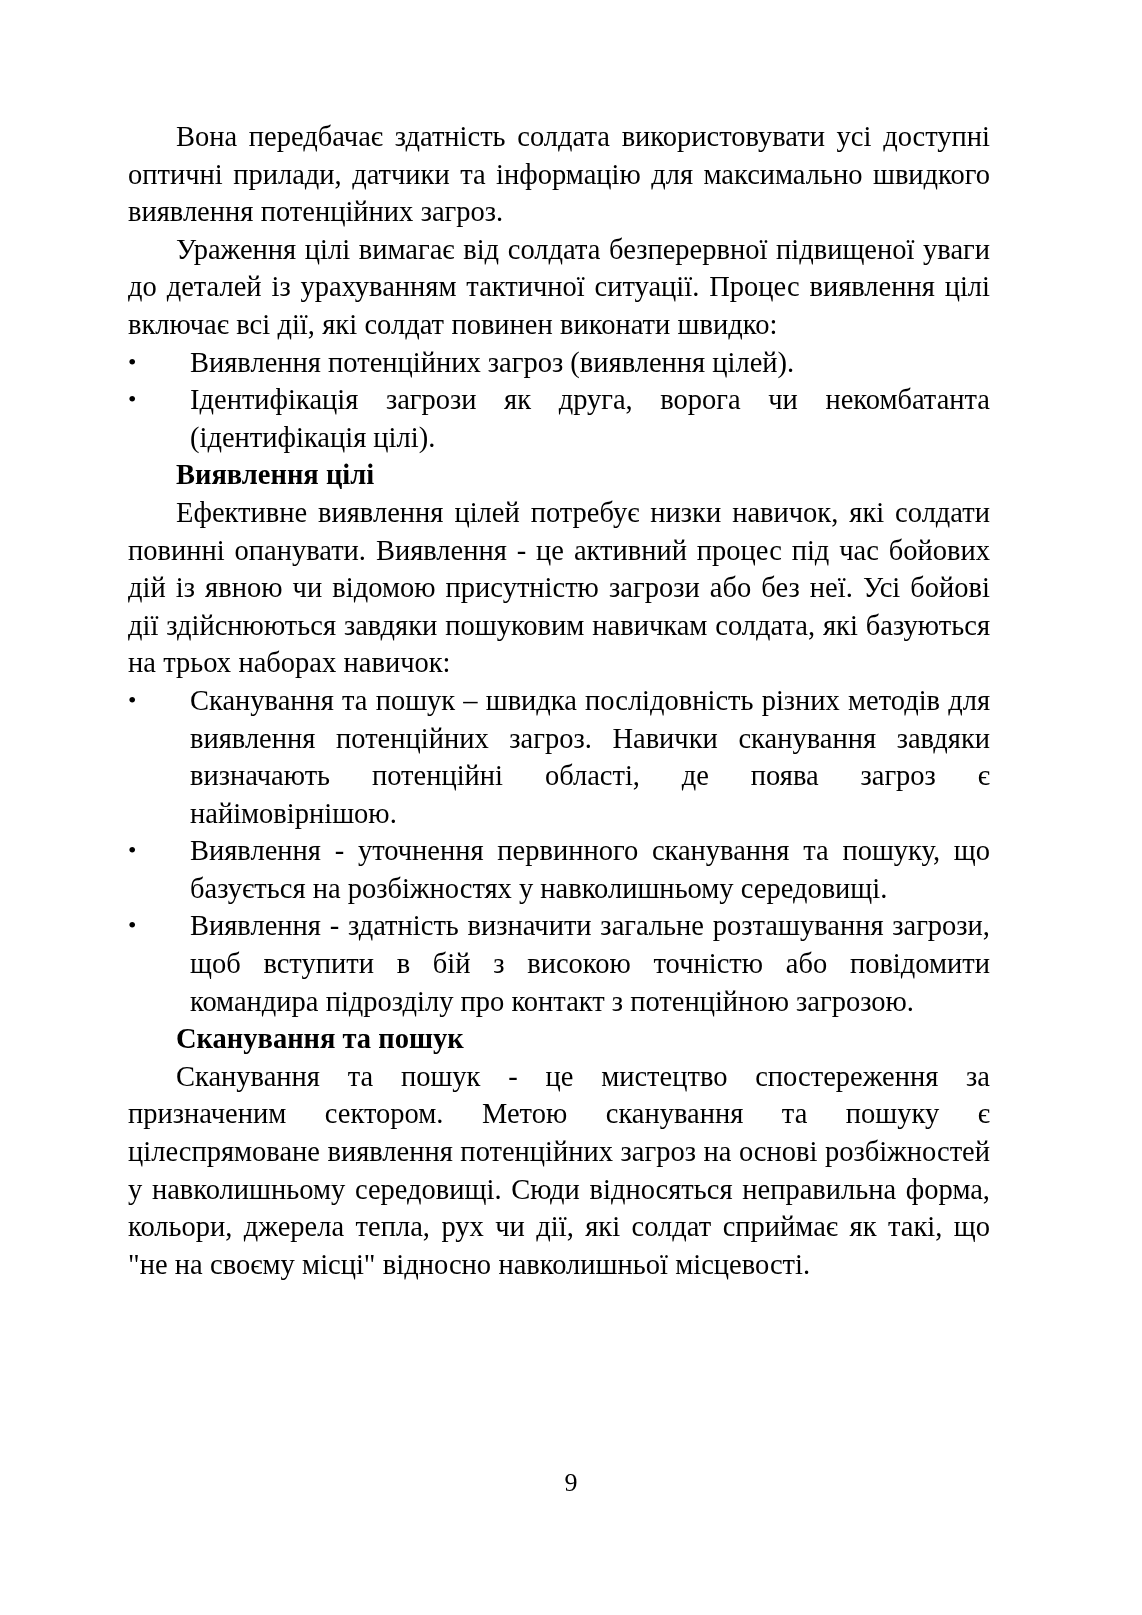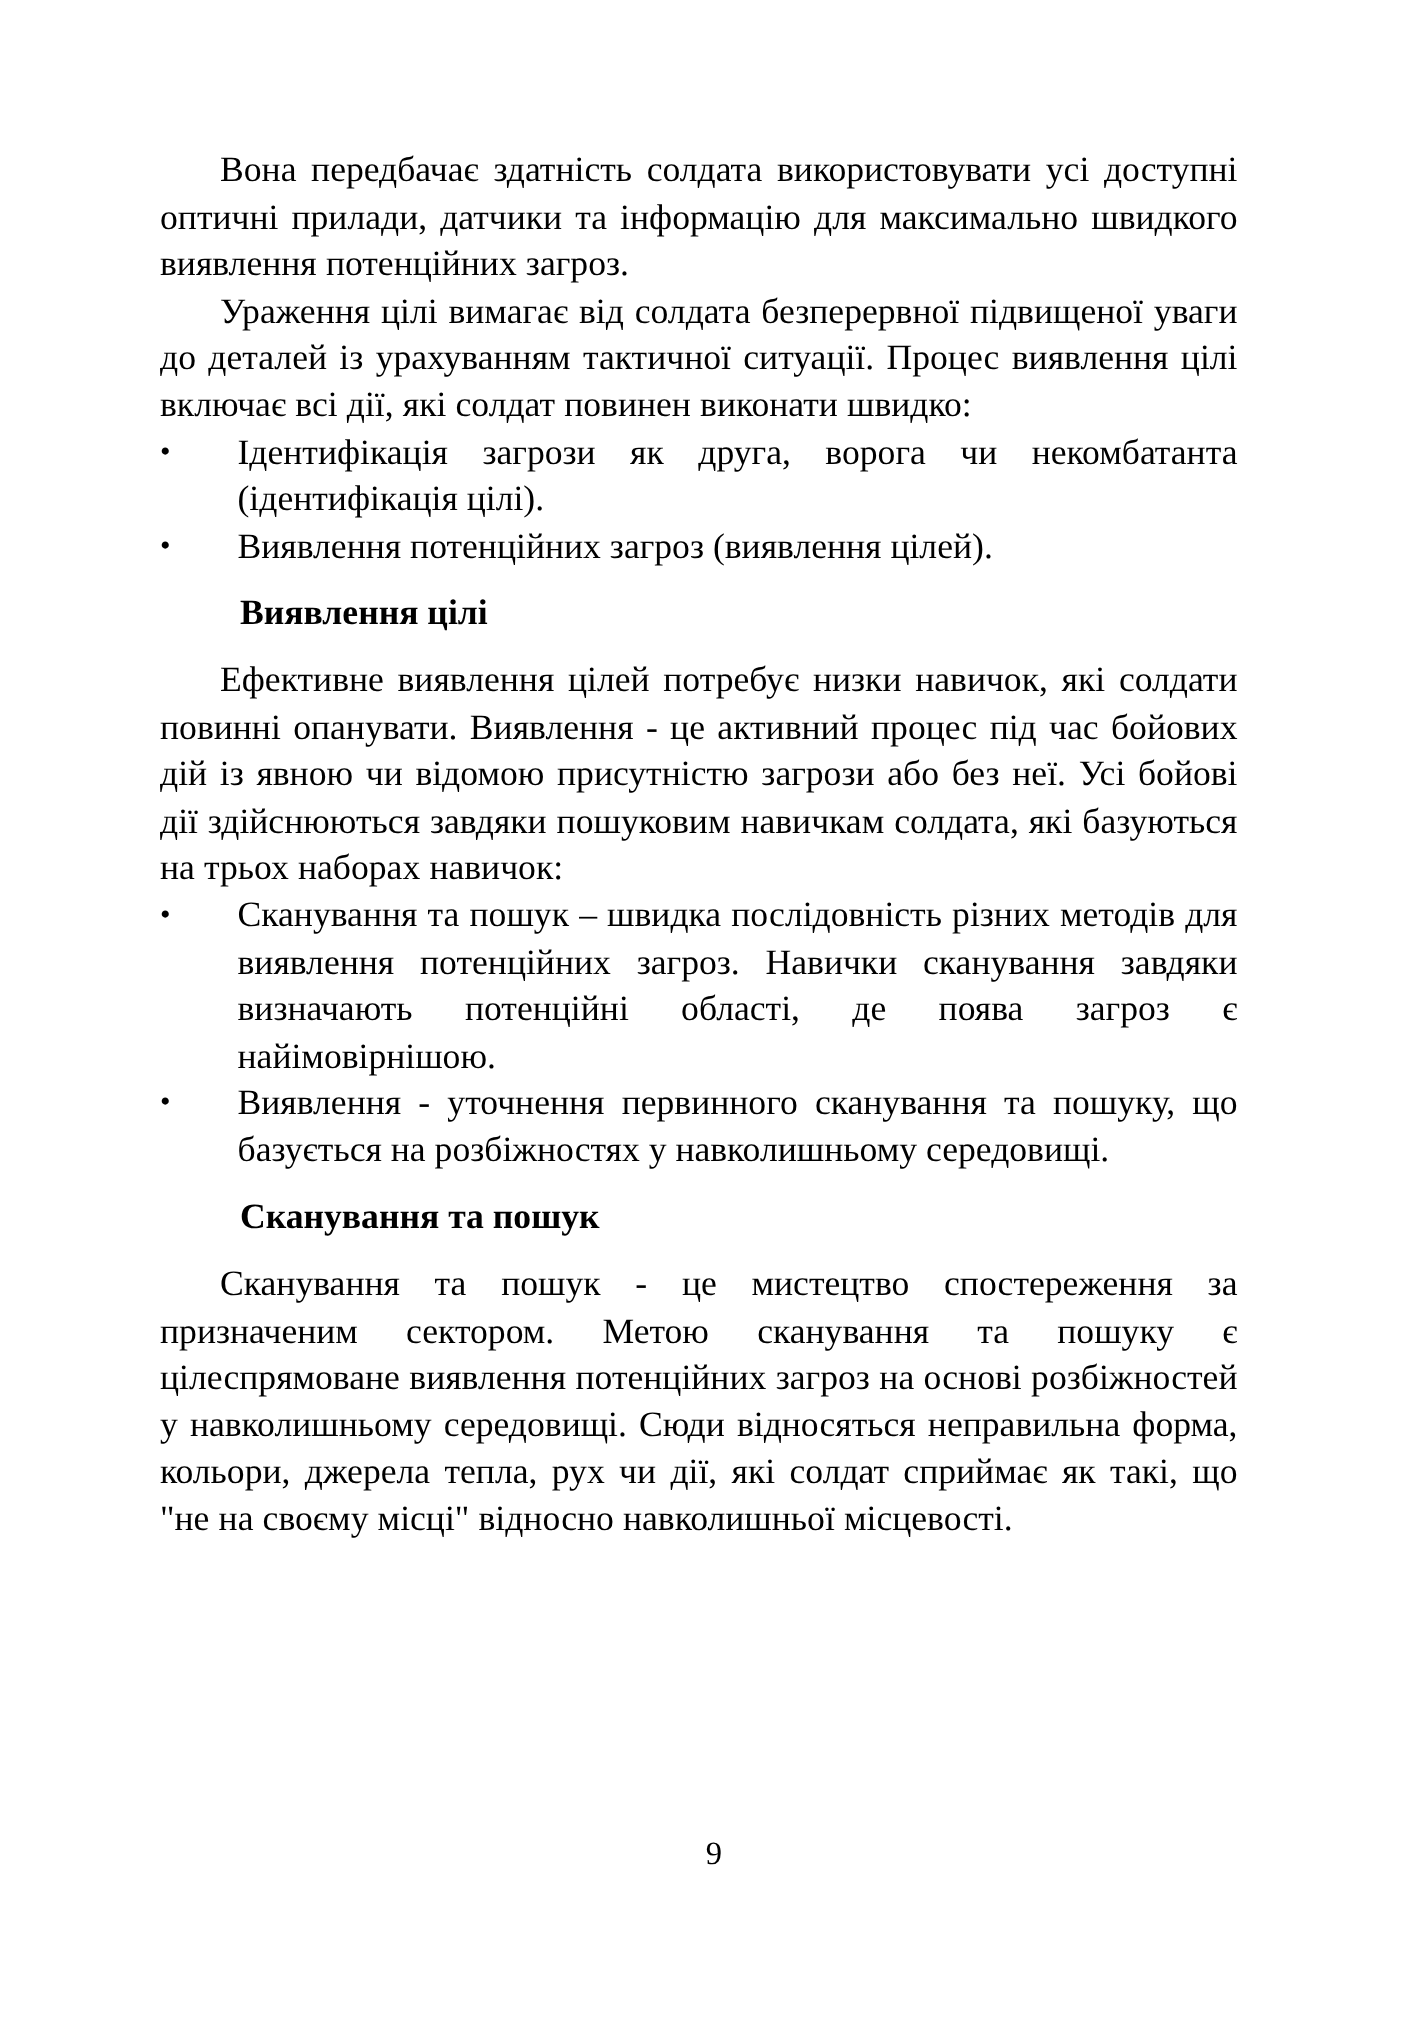--- a/index.html
+++ b/index.html
@@ -69,21 +69,21 @@
     width: 62px;
     text-indent: 0;
     text-align: right;
     padding-right: 13px;
     box-sizing: border-box;
     font-size: 24px;
     vertical-align: 2px;
   }
 
   h2.heading {
-    margin: 16px;
+    margin: 0;
     padding: 0;
     font-size: 28.5px;
     line-height: 37.6px;
     font-weight: bold;
     text-indent: 48px;
     text-align: left;
   }
 
   .page-number {
     position: absolute;
@@ -102,40 +102,43 @@
 
 <div class="page">
 
   <div class="text-block">
 
     <p class="para last-line-natural">Вона передбачає здатність солдата використовувати усі доступні оптичні прилади, датчики та інформацію для максимально швидкого виявлення потенційних загроз.</p>
 
     <p class="para last-line-natural">Ураження цілі вимагає від солдата безперервної підвищеної уваги до деталей із урахуванням тактичної ситуації. Процес виявлення цілі включає всі дії, які солдат повинен виконати швидко:</p>
 
     <p class="bullet">
-      <span class="bullet-mark">•</span><span>Ідентифікація загрози як друга, ворога чи некомбатанта (ідентифікація цілі).</span>
+      <span class="bullet-mark">•</span><span>Виявлення потенційних загроз (виявлення цілей).</span>
     </p>
 
     <p class="bullet">
-      <span class="bullet-mark">•</span><span>Виявлення потенційних загроз (виявлення цілей).</span>
+      <span class="bullet-mark">•</span><span>Ідентифікація загрози як друга, ворога чи некомбатанта (ідентифікація цілі).</span>
     </p>
 
 
     <h2 class="heading">Виявлення цілі</h2>
 
     <p class="para last-line-natural">Ефективне виявлення цілей потребує низки навичок, які солдати повинні опанувати. Виявлення - це активний процес під час бойових дій із явною чи відомою присутністю загрози або без неї. Усі бойові дії здійснюються завдяки пошуковим навичкам солдата, які базуються на трьох наборах навичок:</p>
 
     <p class="bullet">
       <span class="bullet-mark">•</span><span>Сканування та пошук – швидка послідовність різних методів для виявлення потенційних загроз. Навички сканування завдяки визначають потенційні області, де поява загроз є найімовірнішою.</span>
     </p>
 
     <p class="bullet">
       <span class="bullet-mark">•</span><span>Виявлення - уточнення первинного сканування та пошуку, що базується на розбіжностях у навколишньому середовищі.</span>
     </p>
 
+    <p class="bullet">
+      <span class="bullet-mark">•</span><span>Виявлення - здатність визначити загальне розташування загрози, щоб вступити в бій з високою точністю або повідомити командира підрозділу про контакт з потенційною загрозою.</span>
+    </p>
 
     <h2 class="heading">Сканування та пошук</h2>
 
     <p class="para last-line-natural">Сканування та пошук - це мистецтво спостереження за призначеним сектором. Метою сканування та пошуку є цілеспрямоване виявлення потенційних загроз на основі розбіжностей у навколишньому середовищі. Сюди відносяться неправильна форма, кольори, джерела тепла, рух чи дії, які солдат сприймає як такі, що "не на своєму місці" відносно навколишньої місцевості.</p>
 
 
   </div>
 
   <div class="page-number">9</div>
 

